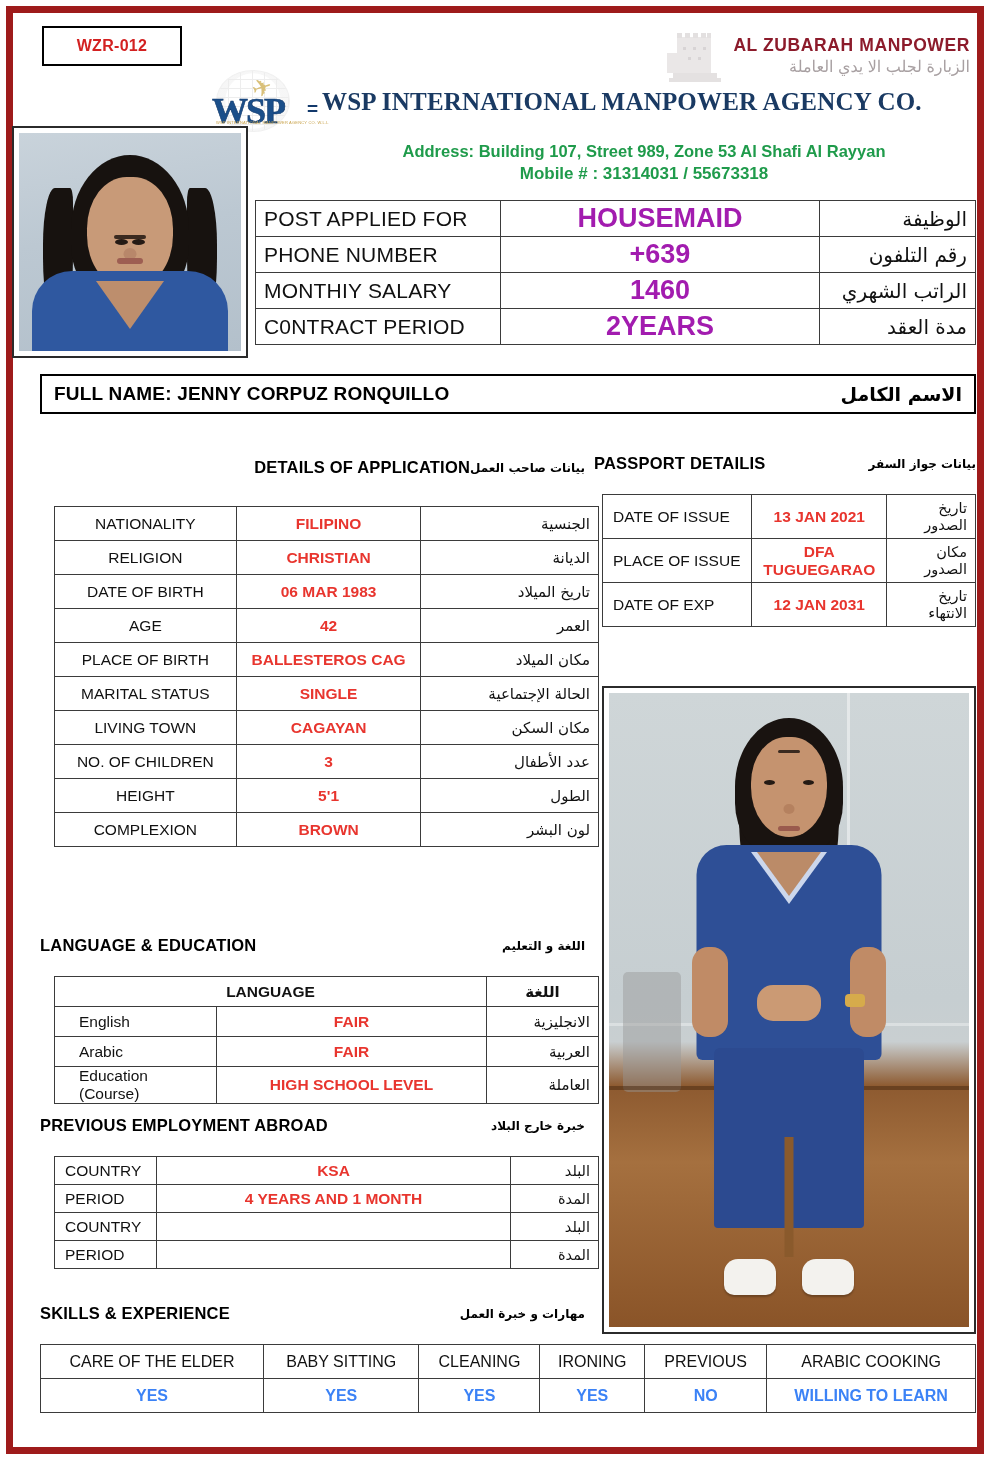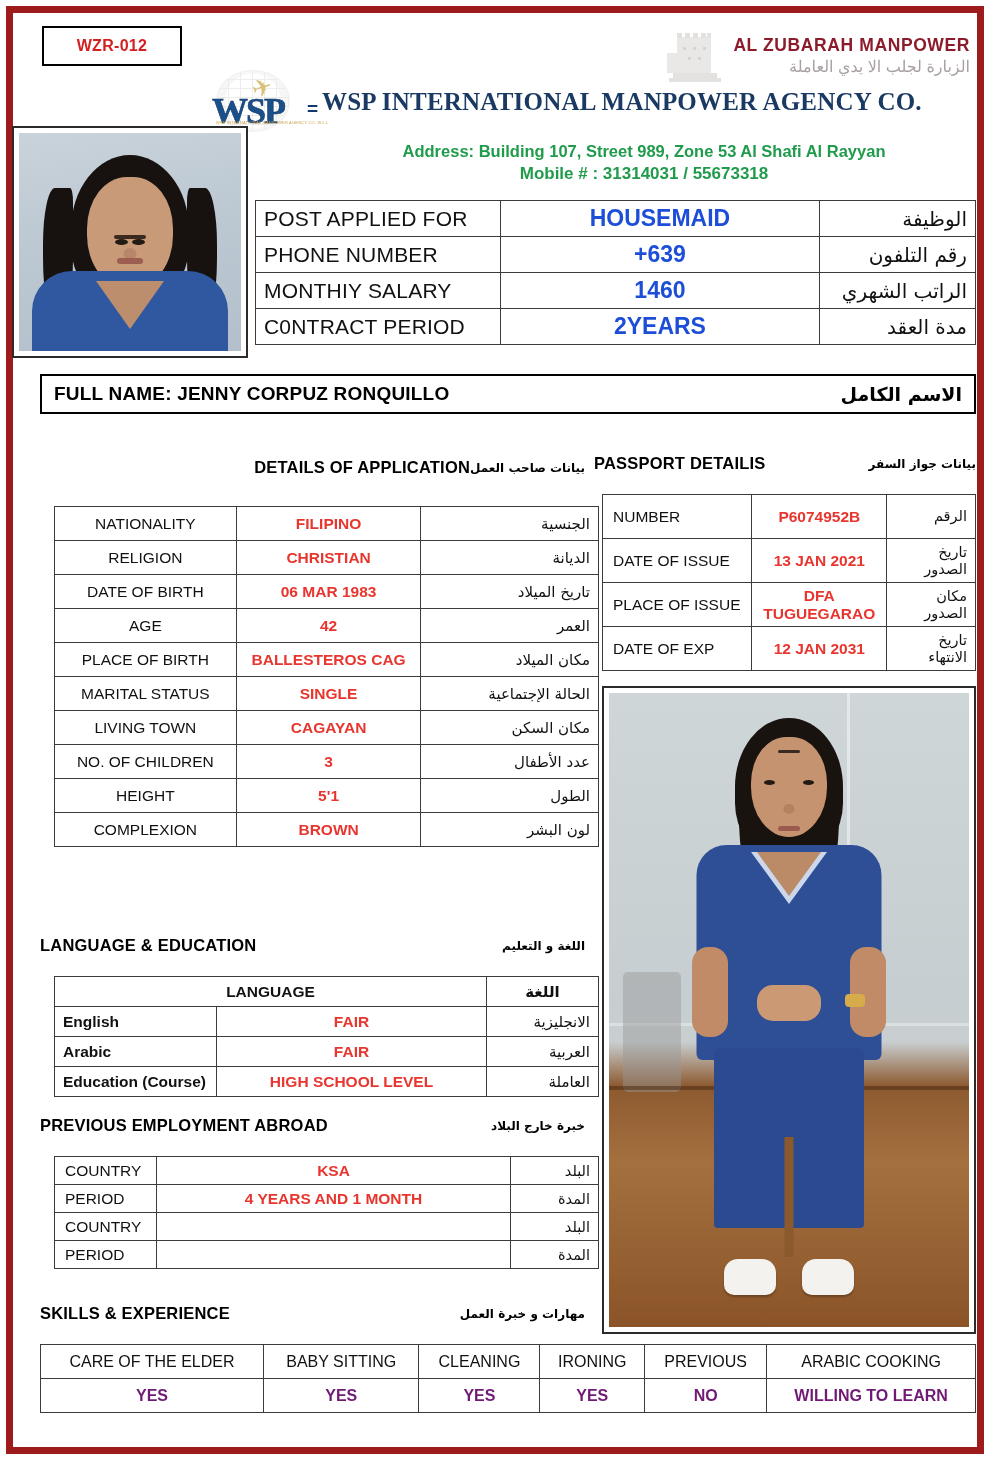--- a/index.html
+++ b/index.html
@@ -111,21 +111,21 @@
     border-top:54px solid #cfd9ea; z-index:-1;
   }
 
   
   table.grid { border-collapse:collapse; }
   table.grid td { border:1px solid #3b3b3b; padding:0 8px; }
 
   .top-table { position:absolute; left:241px; top:186px; width:721px; }
   .top-table td { height:36px; font-size:21px; }
   .top-table td.lbl { width:245px; color:#111; letter-spacing:.2px; }
-  .top-table td.val { width:320px; text-align:center; color:#1d4ed8; font-weight:bold; font-size:23px;margin-left:6px; }
+  .top-table td.val { width:320px; text-align:center; color:#a21caf; font-weight:bold; font-size:27px;margin-left:6px; }
   .top-table td.ar  { width:156px; text-align:right; direction:rtl; font-size:20px; color:#111;
                       font-family:"DejaVu Sans", sans-serif; }
 
   
   .fullname {
     position:absolute; left:26px; top:360px; width:936px; height:40px;
     border:2px solid #000; display:flex; align-items:center; padding:0 12px;
   }
   .fullname .fn-label { font-weight:bold; font-size:19px; color:#000; letter-spacing:.2px; }
   .fullname .fn-ar {
@@ -196,38 +196,38 @@
   .bp-shoe-l { position:absolute; left:32%; bottom:5%; width:52px; height:36px; background:#f3f2ee; border-radius:14px 14px 10px 10px; box-shadow:0 2px 2px rgba(0,0,0,.25);}
   .bp-shoe-r { position:absolute; right:32%; bottom:5%; width:52px; height:36px; background:#f3f2ee; border-radius:14px 14px 10px 10px; box-shadow:0 2px 2px rgba(0,0,0,.25);}
   .bp-floorline { position:absolute; left:0; top:62%; width:100%; height:4px; background:rgba(70,40,15,.5);}
 
   
   .lang-table { position:absolute; left:40px; top:962px; width:545px; }
   .lang-table td { height:30px; font-size:15.5px; }
   .lang-table td.hdr-en { text-align:center; font-weight:bold; color:#111; }
   .lang-table td.hdr-ar { width:112px; text-align:center; direction:rtl; font-weight:bold; color:#111;
                           font-family:"DejaVu Sans", sans-serif; font-size:15px; }
-  .lang-table td.lbl { width:162px; padding-left:8px; color:#111;font-weight:bold; }
+  .lang-table td.lbl { width:162px; padding-left:24px; color:#111; }
   .lang-table td.val { text-align:center; color:#e8352e; font-weight:bold; }
   .lang-table td.ar  { width:112px; text-align:right; direction:rtl; color:#111;
                        font-family:"DejaVu Sans", sans-serif; font-size:15px; }
 
   
   .prev-table { position:absolute; left:40px; top:1142px; width:545px; }
   .prev-table td { height:28px; font-size:15.5px; }
   .prev-table td.lbl { width:102px; padding-left:10px; color:#111; }
   .prev-table td.val { text-align:center; color:#e8352e; font-weight:bold; }
   .prev-table td.ar  { width:88px; text-align:right; direction:rtl; color:#111;
                        font-family:"DejaVu Sans", sans-serif; font-size:14.5px; }
 
   
   .skills-table { position:absolute; left:26px; top:1330px; width:936px; }
   .skills-table td { height:34px; font-size:16px; text-align:center; }
   .skills-table td.hdr { color:#111; }
-  .skills-table td.val { color:#701a75; font-weight:bold;margin-top:40px; }
+  .skills-table td.val { color:#3b82f6; font-weight:bold;margin-top:40px; }
 </style>
 </head>
 <body>
 
 <div class="page-frame"></div>
 
 <div class="sheet">
 
   <div class="ref-box">
     <span>WZR-012</span>
@@ -397,25 +397,20 @@
       <tr>
         <td class="lbl">COMPLEXION</td>
         <td class="val">BROWN</td>
         <td class="ar">لون البشر</td>
       </tr>
     </tbody>
   </table>
 
   <table class="grid pass-table">
     <tbody>
-      <tr>
-        <td class="lbl">NUMBER</td>
-        <td class="val">P6074952B</td>
-        <td class="ar">الرقم</td>
-      </tr>
       <tr>
         <td class="lbl">DATE OF ISSUE</td>
         <td class="val">13 JAN 2021</td>
         <td class="ar">تاريخ الصدور</td>
       </tr>
       <tr>
         <td class="lbl">PLACE OF ISSUE</td>
         <td class="val">DFA TUGUEGARAO</td>
         <td class="ar">مكان الصدور</td>
       </tr>

